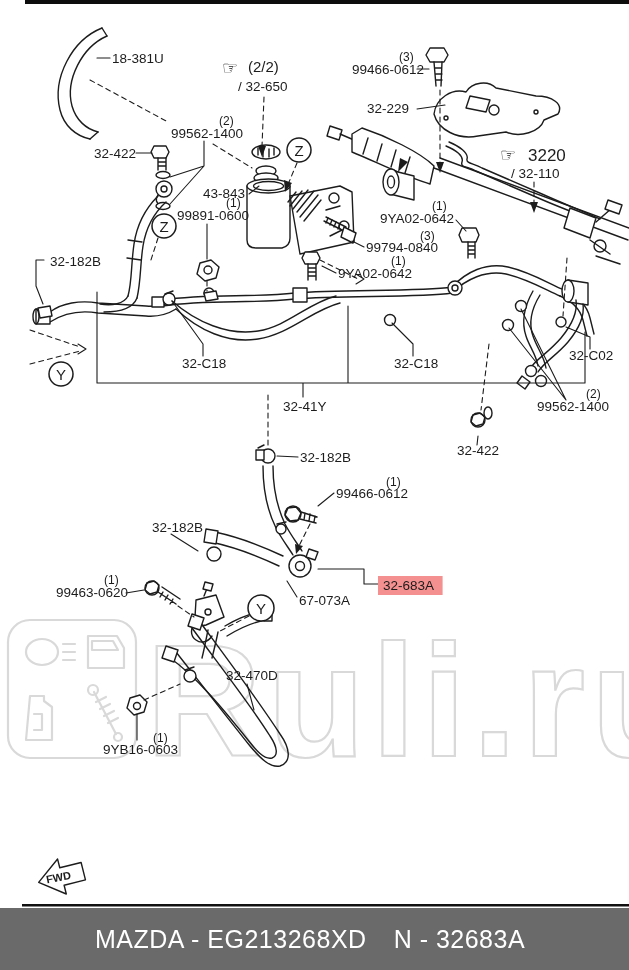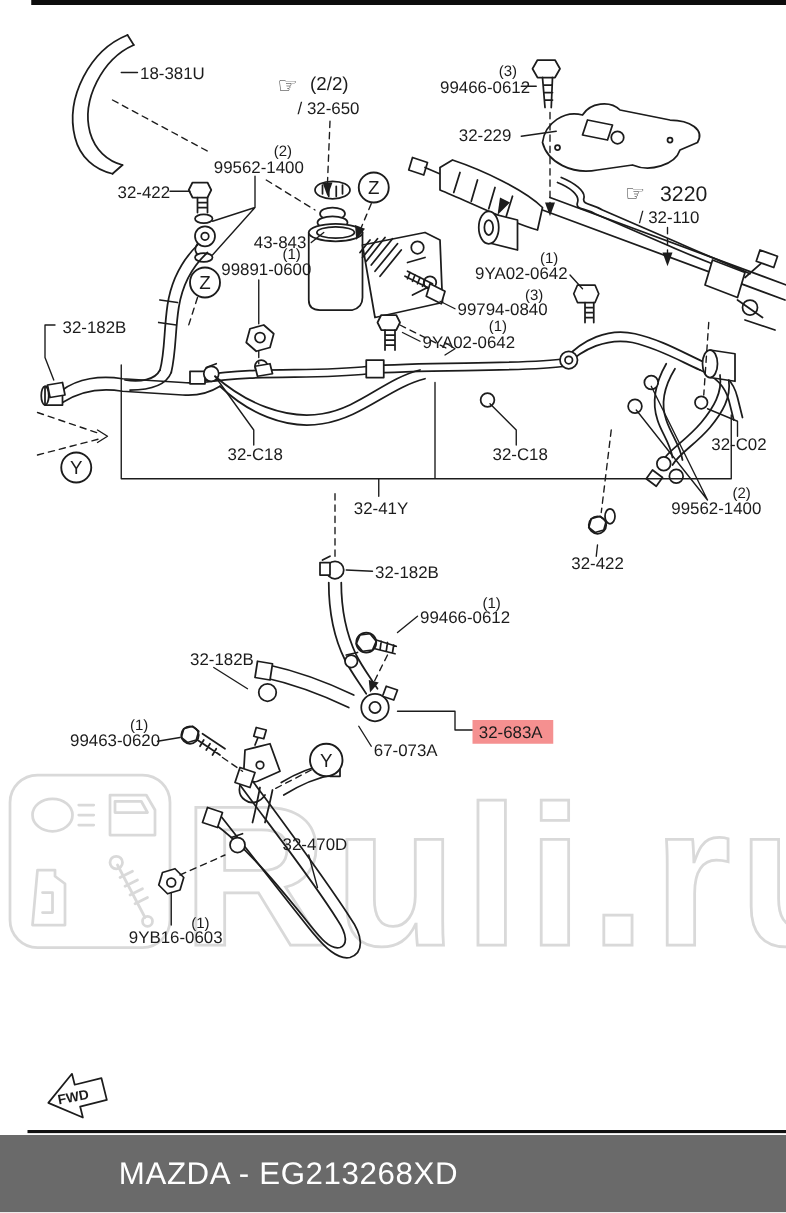--- a/index.html
+++ b/index.html
@@ -346,15 +346,16 @@
   <g transform="rotate(-14 60 877)">
     <polygon class="lnw" points="84,868 62,868 62,859 38,877 62,895 62,886 84,886"></polygon>
     <text class="fwd-text" x="46" y="881" transform="rotate(3 60 877)">FWD</text>
   </g>
 
   <rect x="22" y="904" width="607" height="2.5" fill="#111111"></rect>
 </svg>
 
 <div class="footer">
   <span>MAZDA - EG213268XD</span>
+  <span>N - 32683A</span>
 </div>
 
 </div>
 
 </body></html>

